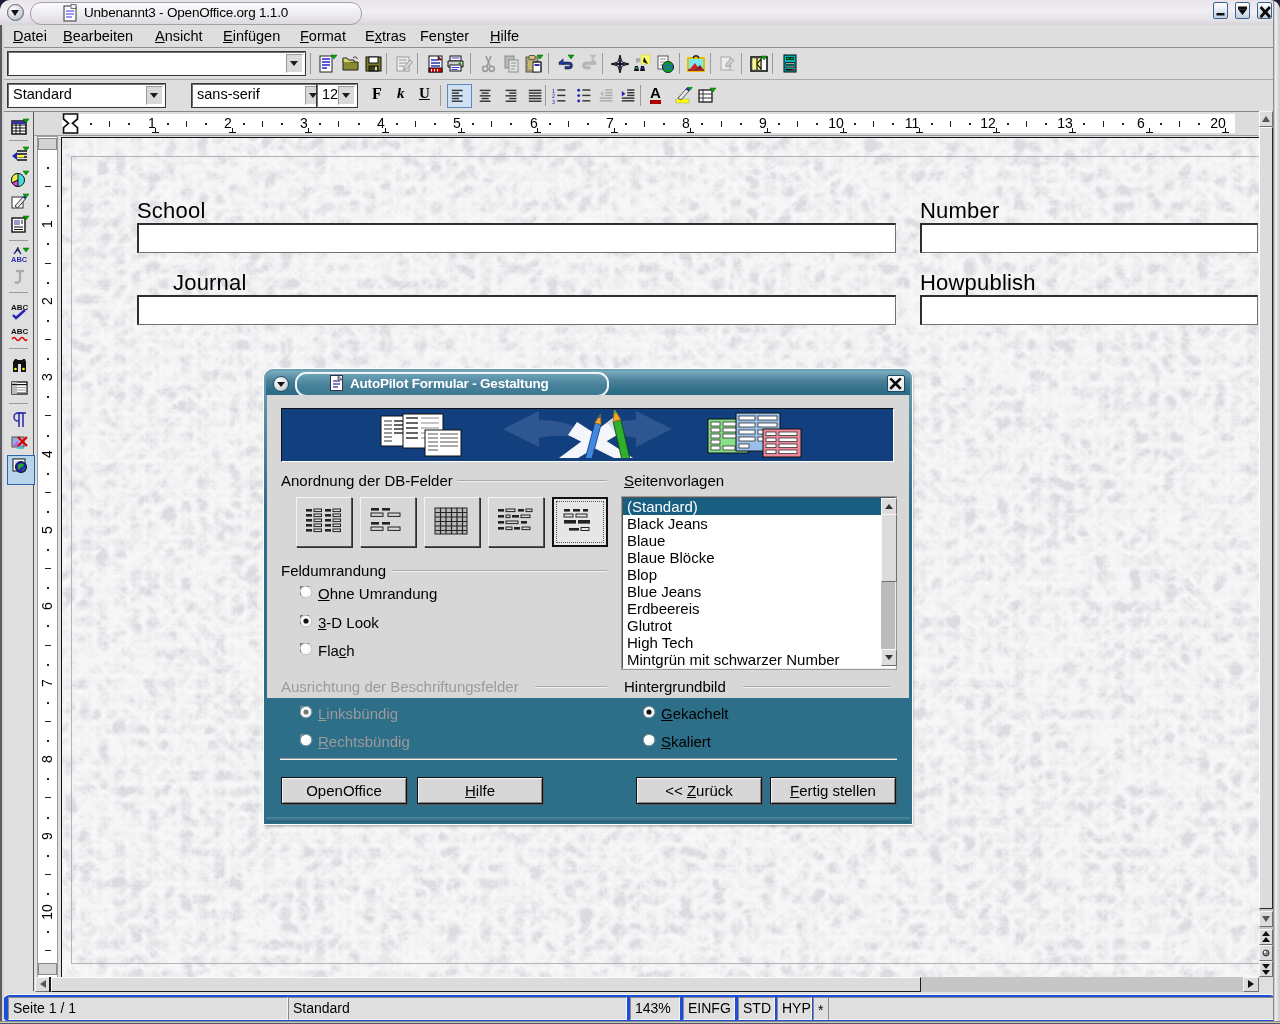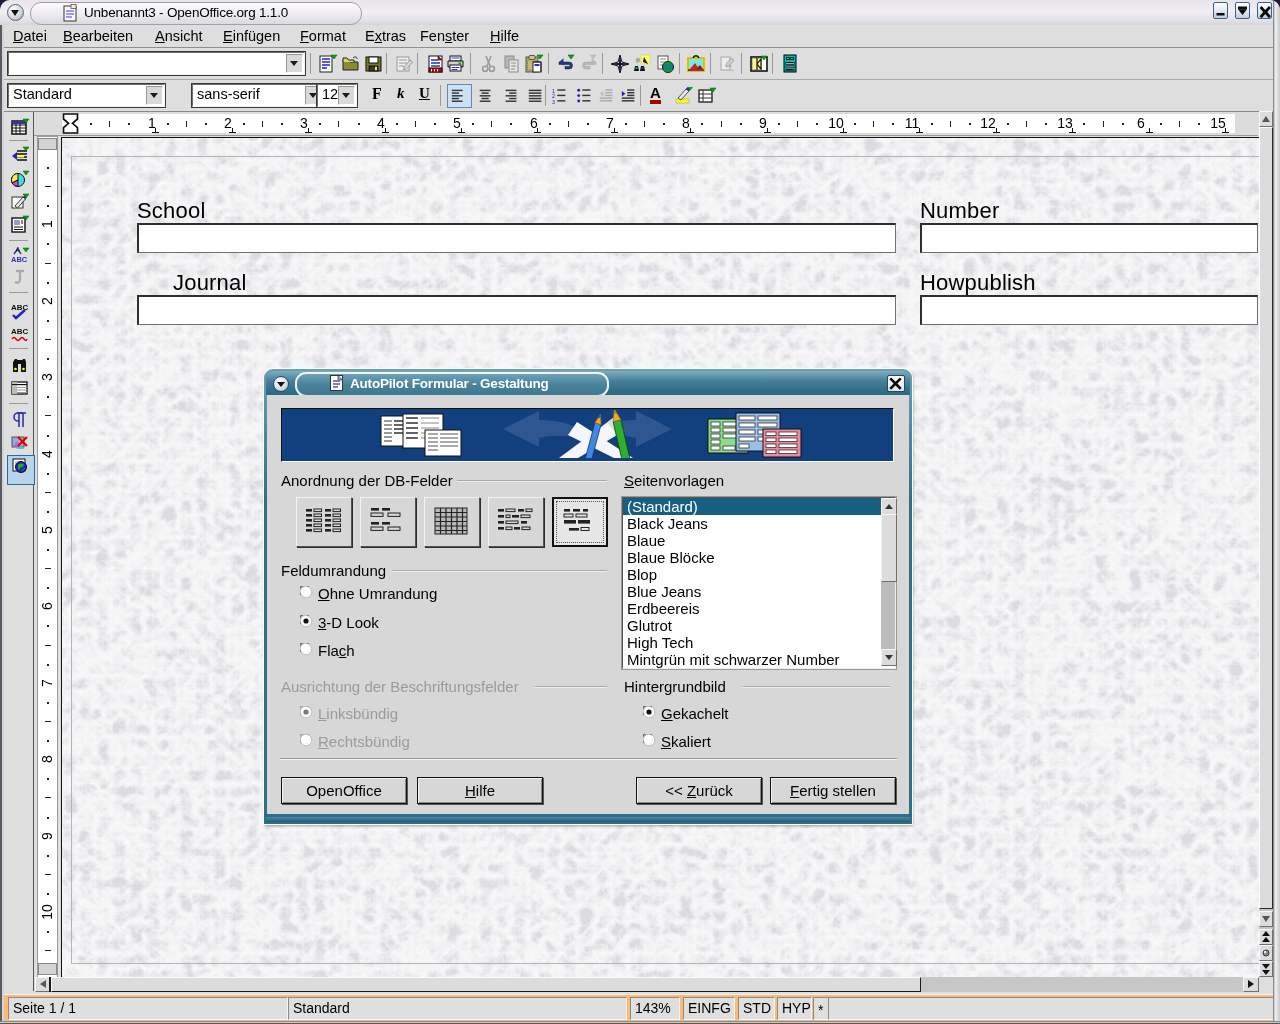--- a/index.html
+++ b/index.html
@@ -43,39 +43,39 @@
 #doc svg.tex{position:absolute;left:0;top:0;}
 .bnd{position:absolute;background:#b4b4b8;}
 .flabel{position:absolute;font-size:22px;color:#000;letter-spacing:0.2px;}
 .fbox{position:absolute;background:#fff;border-top:2px solid #2e2e2e;border-left:2px solid #2e2e2e;border-right:1px solid #707070;border-bottom:1px solid #707070;}
 
 .sbtn{position:absolute;background:#dcdcdc;border:1px solid;border-color:#f6f6f6 #6f6f6f #6f6f6f #f6f6f6;}
 .arrow{position:absolute;width:0;height:0;}
 #vscroll{left:1259px;top:111px;width:14px;height:865px;background:#c6c6c6;}
 #hscroll{left:35px;top:977px;width:1223px;height:15px;background:#c6c6c6;}
 
-#statusbar{left:3px;top:994px;width:1274px;height:27px;background:#fdba74;border-top:1px solid #f5f5f5;font-size:14px;}
+#statusbar{left:3px;top:994px;width:1274px;height:27px;background:#1d4ed8;border-top:1px solid #f5f5f5;font-size:14px;border-radius:7px;}
 .sfield{position:absolute;top:2px;height:21px;border:1px solid;border-color:#8a8a8a #f6f6f6 #f6f6f6 #8a8a8a;background:#dfdfdf;color:#000;}
 .sfield span{position:absolute;left:4px;top:2px;white-space:nowrap;}
 #winborderR{left:1273px;top:0px;width:7px;height:1024px;background:linear-gradient(90deg,#6a6a72,#f2f2f2 30%,#c9c9cc);}
 #winborderB{left:0px;top:1021px;width:1280px;height:3px;background:#c9c9cc;border-top:1px solid #8a8a8a;border-bottom:1px solid #55555c;box-sizing:border-box;}
 #winborderL{left:0px;top:25px;width:4px;height:999px;background:#d4d4d6;border-left:2px solid #5a5a62;box-sizing:border-box;}
 
 
 #dialog{left:264px;top:369px;width:648px;height:455px;}
 #dframe{left:0;top:0;width:648px;height:455px;border-radius:9px 9px 0 0;background:linear-gradient(#6ba0b4,#2d6e88 30%,#2d6e88);box-shadow:0 0 0 1px #ffffff, 1px 2px 3px rgba(0,0,0,0.35);}
 #dframe:after{content:"";position:absolute;left:2px;right:2px;bottom:2px;height:5px;background:linear-gradient(#4d8aa0,#235d75);}
 #dtitle{left:2px;top:2px;width:644px;height:24px;border-radius:8px 8px 0 0;}
 #dtitle{background:linear-gradient(#7cadc0,#4a8099 40%,#316f89 80%,#2b6a84);}
 .droundbtn{left:9px;top:7px;width:14px;height:14px;border-radius:50%;background:radial-gradient(circle at 35% 30%,#ffffff,#d8dde2 60%,#9aa5b0);border:1px solid #24506a;}
 .droundbtn:after{content:"";position:absolute;left:3px;top:5px;border-left:4px solid transparent;border-right:4px solid transparent;border-top:5px solid #111;}
 #dtab{left:31px;top:3px;width:310px;height:21px;border-radius:11px;border:2px solid #eef3f5;background:linear-gradient(#6da2b6,#47809a 55%,#3d7992);}
 #dtitletext{left:86px;top:7px;font-size:13.5px;font-weight:bold;color:#fff;letter-spacing:-0.2px;}
 #dclose{left:623px;top:6px;width:16px;height:15px;background:linear-gradient(#ffffff,#e2e6ea);border:1px solid #1e4a62;border-radius:2px;}
-#dcontent{left:3px;top:26px;width:642px;height:419px;background:#d7d7d7;}
+#dcontent{left:3px;top:26px;width:642px;height:303px;background:#d7d7d7;}
 #dbanner{left:14px;top:13px;width:611px;height:52px;background:#123f7e;border:1px solid;border-color:#111 #fff #fff #111;}
 .glabel{font-size:15px;color:#000;white-space:nowrap;}
 .glabel.dis{color:#9b9b9b;}
 .gline{height:1px;background:#aaa;box-shadow:0 1px 0 #f0f0f0;}
 .lobtn{width:54px;height:48px;background:#d7d7d7;border:1px solid;border-color:#f4f4f4 #555 #555 #f4f4f4;box-shadow:1px 1px 0 #2e2e2e;}
 .lobtn svg{position:absolute;left:7px;top:8px;}
 .lobtn.sel{background:#e6e6e6;border:2px solid #111;box-shadow:none;width:52px;height:46px;outline:1px dotted #555;outline-offset:-5px;}
 .rlabel{font-size:15px;color:#000;}
 .rlabel.dis{color:#9b9b9b;}
 #dlist{left:355px;top:102px;width:272px;height:170px;background:#fff;border:1px solid;border-color:#555 #eee #eee #555;outline:1px solid #999;}
@@ -409,21 +409,21 @@
     <div class="num" style="left:768px">10</div>
     <div class="tmark" style="left:780px"></div>
     <div class="num" style="left:844px">11</div>
     <div class="tmark" style="left:856px"></div>
     <div class="num" style="left:920px">12</div>
     <div class="tmark" style="left:933px"></div>
     <div class="num" style="left:997px">13</div>
     <div class="tmark" style="left:1009px"></div>
     <div class="num" style="left:1073px">6</div>
     <div class="tmark" style="left:1086px"></div>
-    <div class="num" style="left:1150px">15</div>
+    <div class="num" style="left:1150px">20</div>
     <div class="tmark" style="left:1162px"></div>
     <div class="dot" style="left:30px"></div>
     <div class="hdash" style="left:49px"></div>
     <div class="dot" style="left:68px"></div>
     <div class="dot" style="left:107px"></div>
     <div class="hdash" style="left:126px"></div>
     <div class="dot" style="left:145px"></div>
     <div class="dot" style="left:183px"></div>
     <div class="hdash" style="left:202px"></div>
     <div class="dot" style="left:221px"></div>

